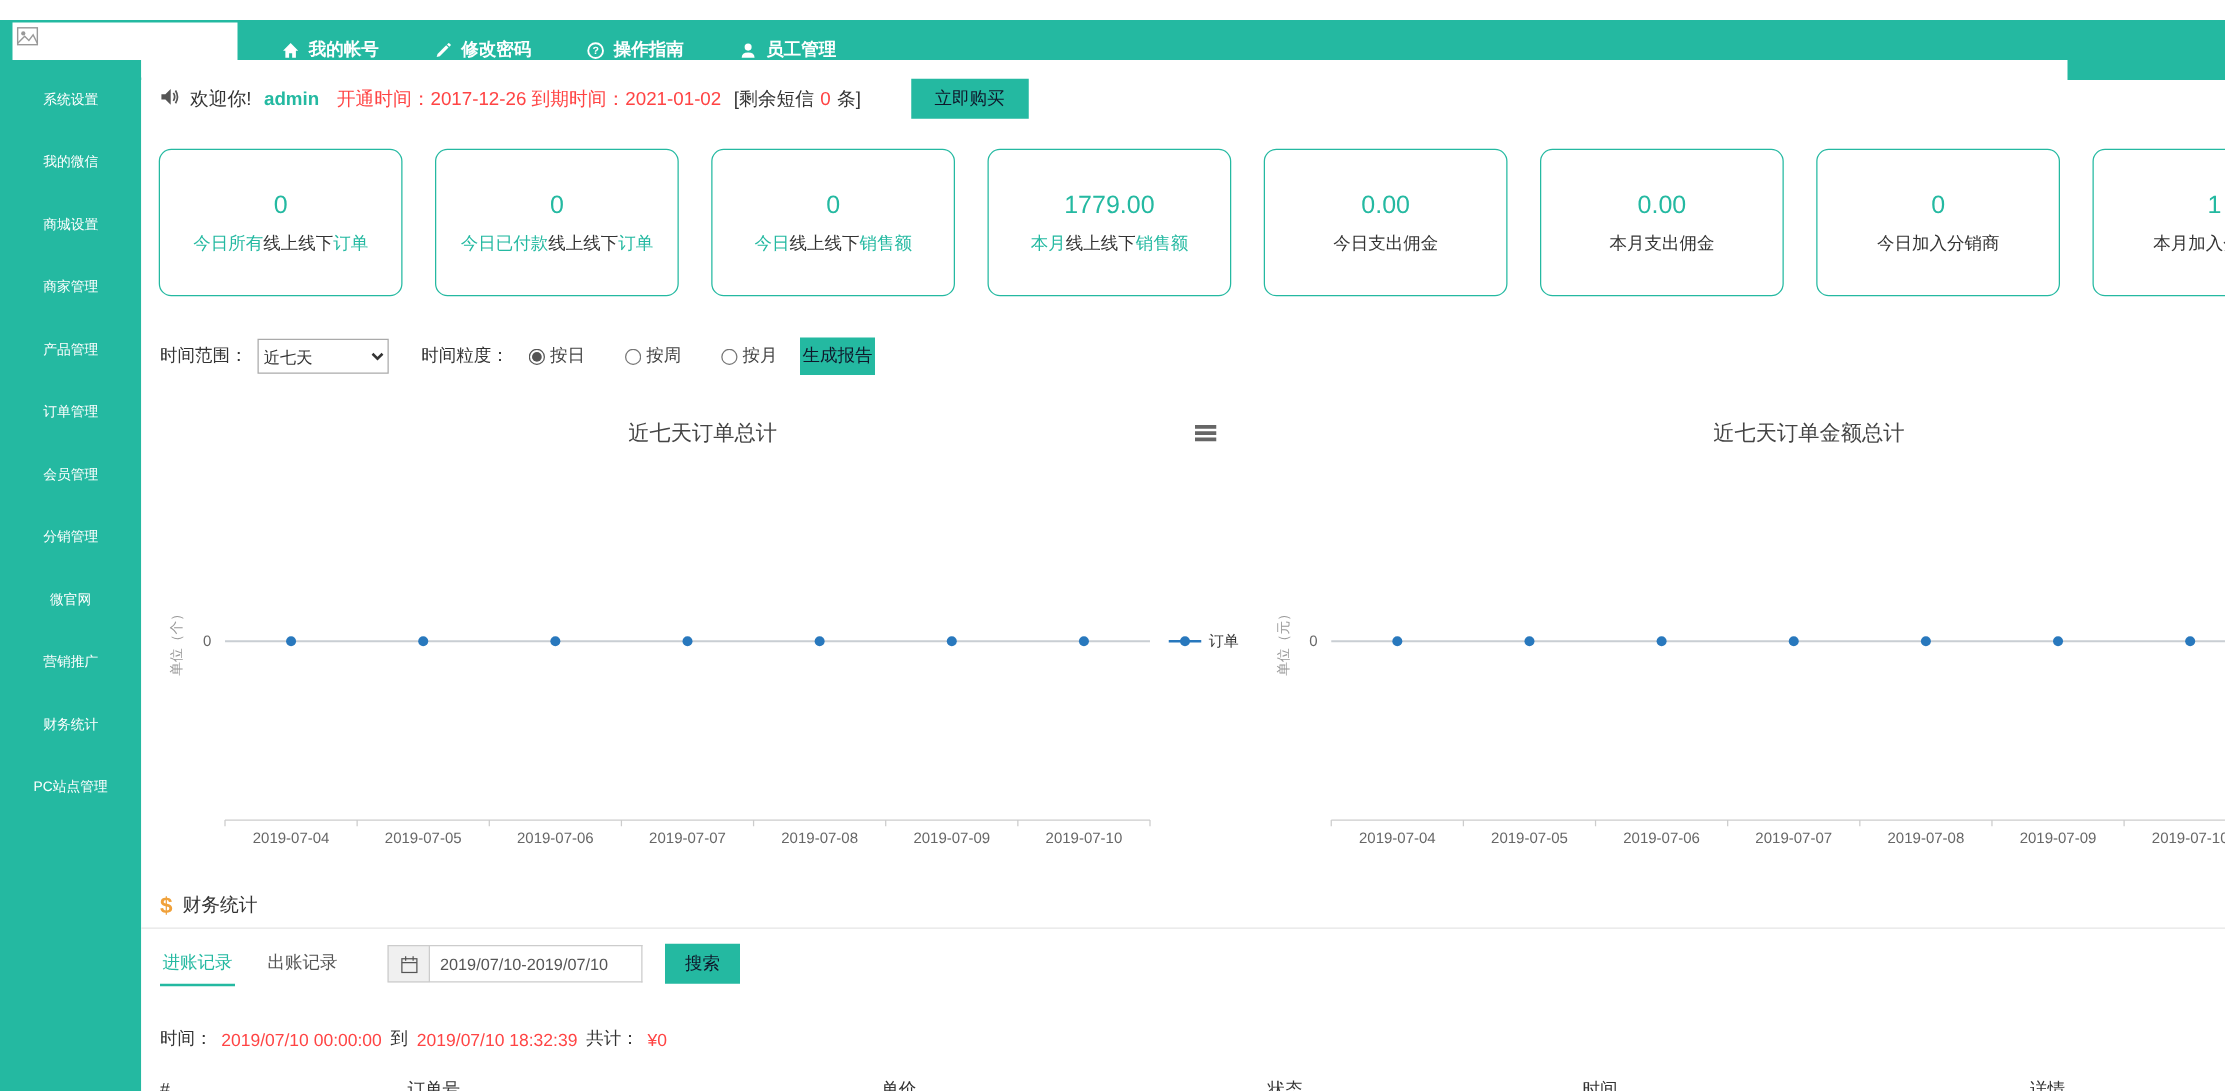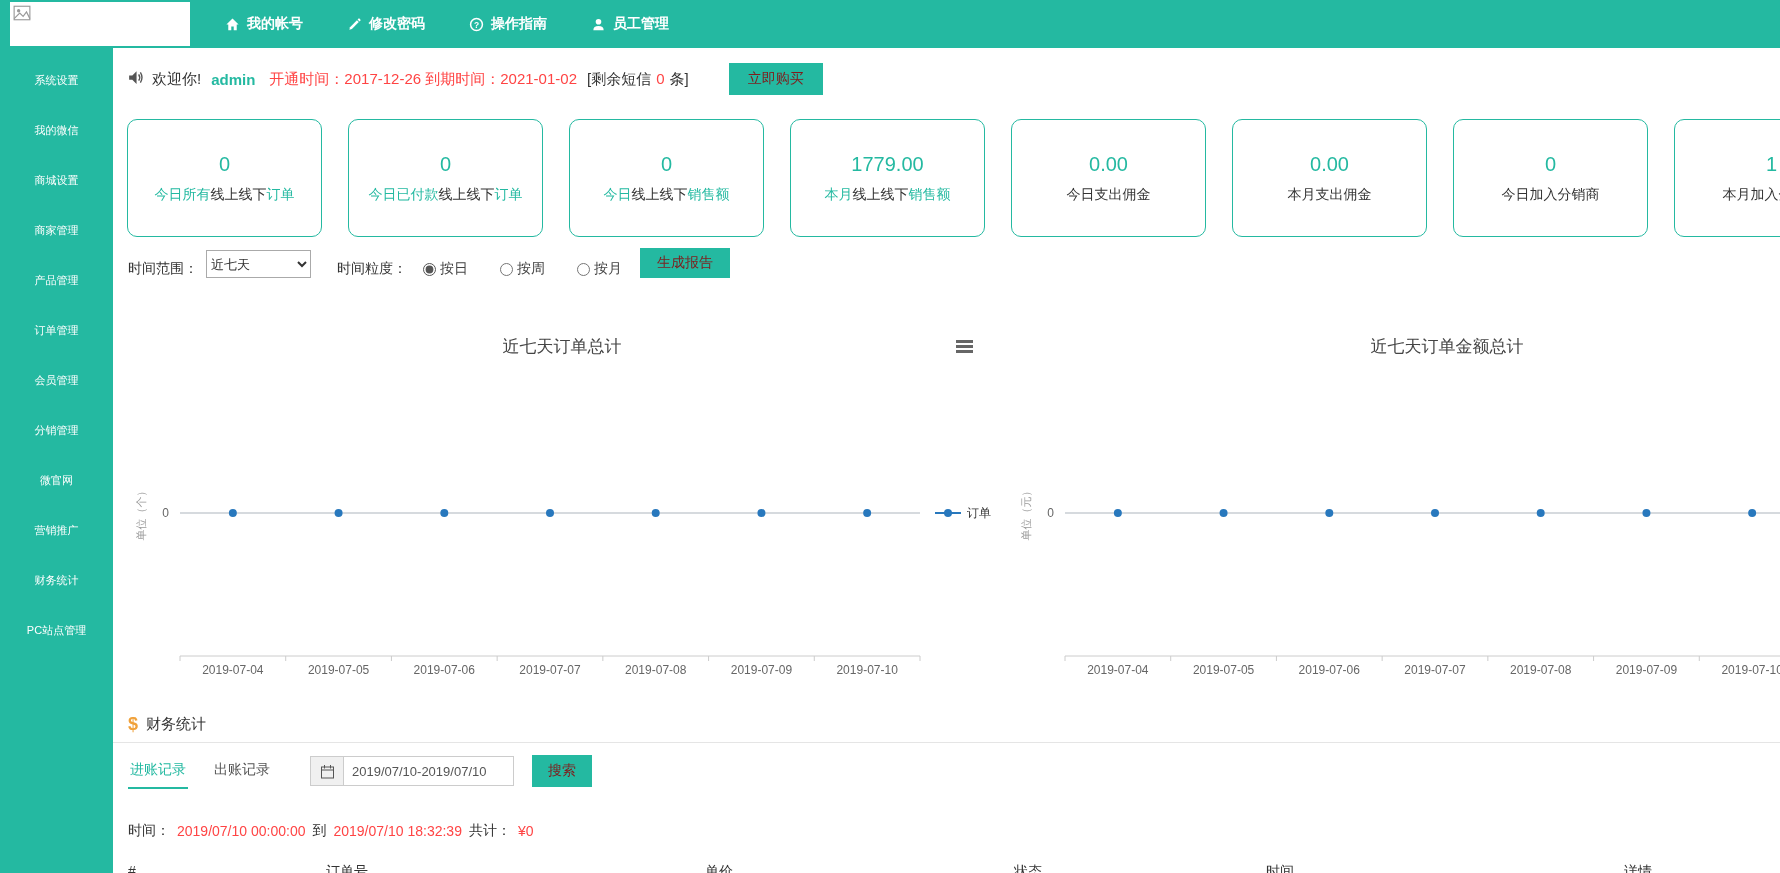--- a/index.html
+++ b/index.html
@@ -1,77 +1,77 @@
 <!DOCTYPE html>
 <html style="--accent: #24b9a1; --red: #ff4444; --blue: #2878bd; --orange: #f0a13a; --series-line: #c9ced3;"><head>
 <meta charset="utf-8">
 <style>
   * { margin:0; padding:0; box-sizing:border-box; }
   html,body { width:1780px; height:873px; overflow:hidden; background:#fff;
               font-family:"Liberation Sans","DejaVu Sans",sans-serif; }
   .app { position:relative; width:1780px; height:873px; overflow:hidden; background:#fff; }
 
   
-  .header { position:absolute; top:0; left:0; width:1780px; height:48px; background:var(--accent,#24b9a1); }
+  .header { position:absolute; top:16px; left:0; width:1780px; height:48px; background:var(--accent,#24b9a1); }
   .logo-box { position:absolute; left:10px; top:2px; width:180px; height:44px; background:#fff; padding:3px; }
   .top-nav { position:absolute; left:225px; top:0; height:48px; display:flex; align-items:center; gap:44px; }
   .nav-item { color:#fff; font-size:14px; font-weight:bold; display:flex; align-items:center; gap:7px; cursor:pointer; white-space:nowrap; }
   .nav-item .ic { display:inline-flex; align-items:center; }
 
   
   .sidebar { position:absolute; top:48px; left:0; width:113px; height:825px; background:var(--accent,#24b9a1); padding-top:7px; }
   .side-item { height:50px; line-height:50px; text-align:center; color:#fff; font-size:11px; cursor:pointer; white-space:nowrap; }
 
   
   .main { position:absolute; top:48px; left:113px; width:1541px; height:825px; background:#fff; }
 
   .welcome-bar { position:absolute; top:14px; left:14px; height:34px; display:flex; align-items:center; font-size:15px; color:#333; white-space:nowrap; }
   .welcome-bar .greeting { margin-left:8px; }
   .welcome-bar .admin { margin-left:10px; color:var(--accent,#24b9a1); font-weight:bold; }
   .welcome-bar .acct { margin-left:14px; color:var(--red,#ff4444); }
   .welcome-bar .sms { margin-left:10px; }
   .welcome-bar .sms .count { color:var(--red,#ff4444); margin:0 5px; }
-  .btn-teal { background:var(--accent,#24b9a1); color:#7f1d1d; border:none; font-size:14px; cursor:pointer; font-family:inherit; }
+  .btn-teal { background:var(--accent,#24b9a1); color:#0f172a; border:none; font-size:14px; cursor:pointer; font-family:inherit; }
   .buy-btn { margin-left:40px; padding:7px 19px; }
 
   .cards-row { position:absolute; top:71px; left:14px; height:120px; display:flex; gap:26px; width:2100px; }
   .stat-card { flex:0 0 auto; width:195px; height:118px; background:#fff; border:1px solid var(--accent,#24b9a1);
                border-radius:10px; display:flex; flex-direction:column; align-items:center; justify-content:center; gap:10px; }
   .stat-value { font-size:20px; color:var(--accent,#24b9a1); }
   .stat-label { font-size:14px; white-space:nowrap; }
   .stat-label .accent { color:var(--accent,#24b9a1);font-family:Liberation Serif, serif; }
   .stat-label .dark { color:#333; }
 
-  .filter-row { position:absolute; top:200px; left:15px; height:30px; display:flex; align-items:flex-end; font-size:14px; color:#333; }
+  .filter-row { position:absolute; top:222px; left:15px; height:30px; display:flex; align-items:center; font-size:14px; color:#333; }
   .range-select { margin-left:8px; width:105px; height:28px; font-size:13px; color:#333; border:1px solid #aaa; background:#fff; font-family:inherit; }
   .f-label2 { margin-left:26px; }
   .radio-group { margin-left:16px; display:flex; align-items:center; gap:32px; }
   .radio-opt { display:flex; align-items:center; gap:4px; font-size:14px; color:#444; cursor:pointer; }
   .radio-opt input { accent-color:#555; }
-  .report-btn { margin-left:18px; padding:6px 17px; }
+  .report-btn { margin-left:18px; padding:6px 2px; }
 
   .charts-row { position:absolute; top:272px; left:0; height:365px; width:2000px; }
   .chart-panel { position:absolute; top:0; width:874px; height:365px; background:#fff; }
   #chart-0 { left:12px; } #chart-1 { left:897px; }
   .chart-toolbox { position:absolute; right:26px; top:20px; width:17px; cursor:pointer; }
   .chart-toolbox span { display:block; width:17px; height:2.5px; background:#666; margin-bottom:2.5px; }
 
   .finance-header { position:absolute; top:666px; left:15px; display:flex; align-items:center; gap:8px; font-size:15px; color:#333; }
   .dollar { color:var(--orange,#f0a13a); font-size:18px; font-weight:bold; }
   .divider { position:absolute; top:694px; left:0; width:1667px; border-top:1px solid #e5e5e5; }
 
   .tabs-row { position:absolute; top:705px; left:15px; height:36px; display:flex; align-items:center; }
   .fin-tab { font-size:14px; color:#555; padding:8px 2px; cursor:pointer; margin-right:24px; border-bottom:2px solid transparent; }
   .fin-tab.active { color:var(--accent,#24b9a1); border-bottom:2px solid var(--accent,#24b9a1); }
   .date-widget { display:flex; align-items:center; margin-left:14px; height:30px; }
   .cal-btn { width:34px; height:30px; background:#f0f0f0; border:1px solid #ccc; display:flex; align-items:center; justify-content:center; cursor:pointer; }
   .date-input { width:170px; height:30px; border:1px solid #ccc; border-left:none; padding:0 8px; font-size:13px; color:#555; font-family:inherit; }
   .search-btn { margin-left:18px; padding:7px 16px; }
 
-  .time-row { position:absolute; top:774px; left:15px; display:flex; align-items:center; gap:7px; font-size:14px; }
+  .time-row { position:absolute; top:774px; left:15px; display:flex; align-items:flex-end; gap:7px; font-size:14px; }
   .time-row .dark { color:#333; } .time-row .red { color:var(--red,#ff4444); }
 
   .table-header { position:absolute; top:808px; left:0; width:1667px; height:40px; }
   .table-header span { position:absolute; top:0; line-height:30px; font-size:14px; color:#333; }
 </style>
 </head>
 <body>
 
 <div class="app">
 

